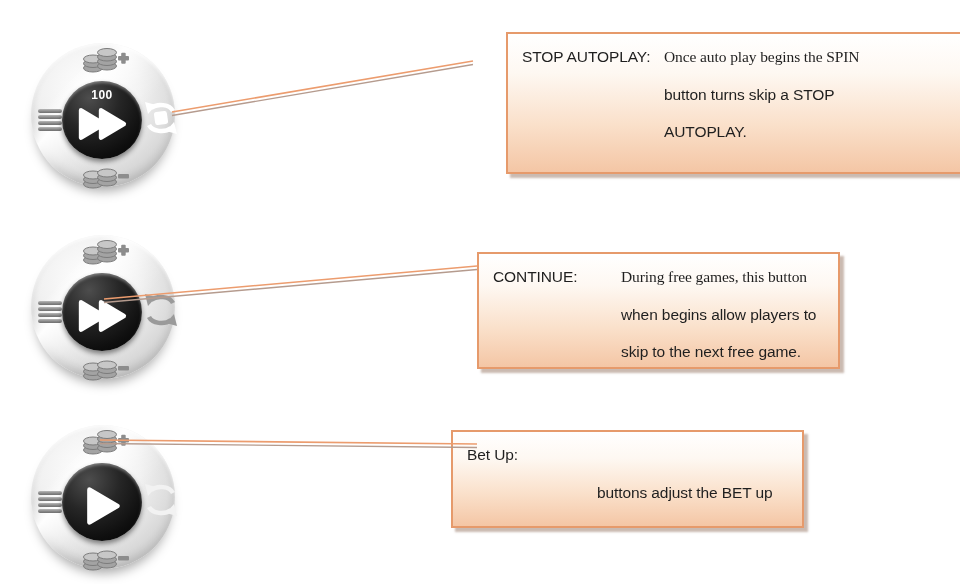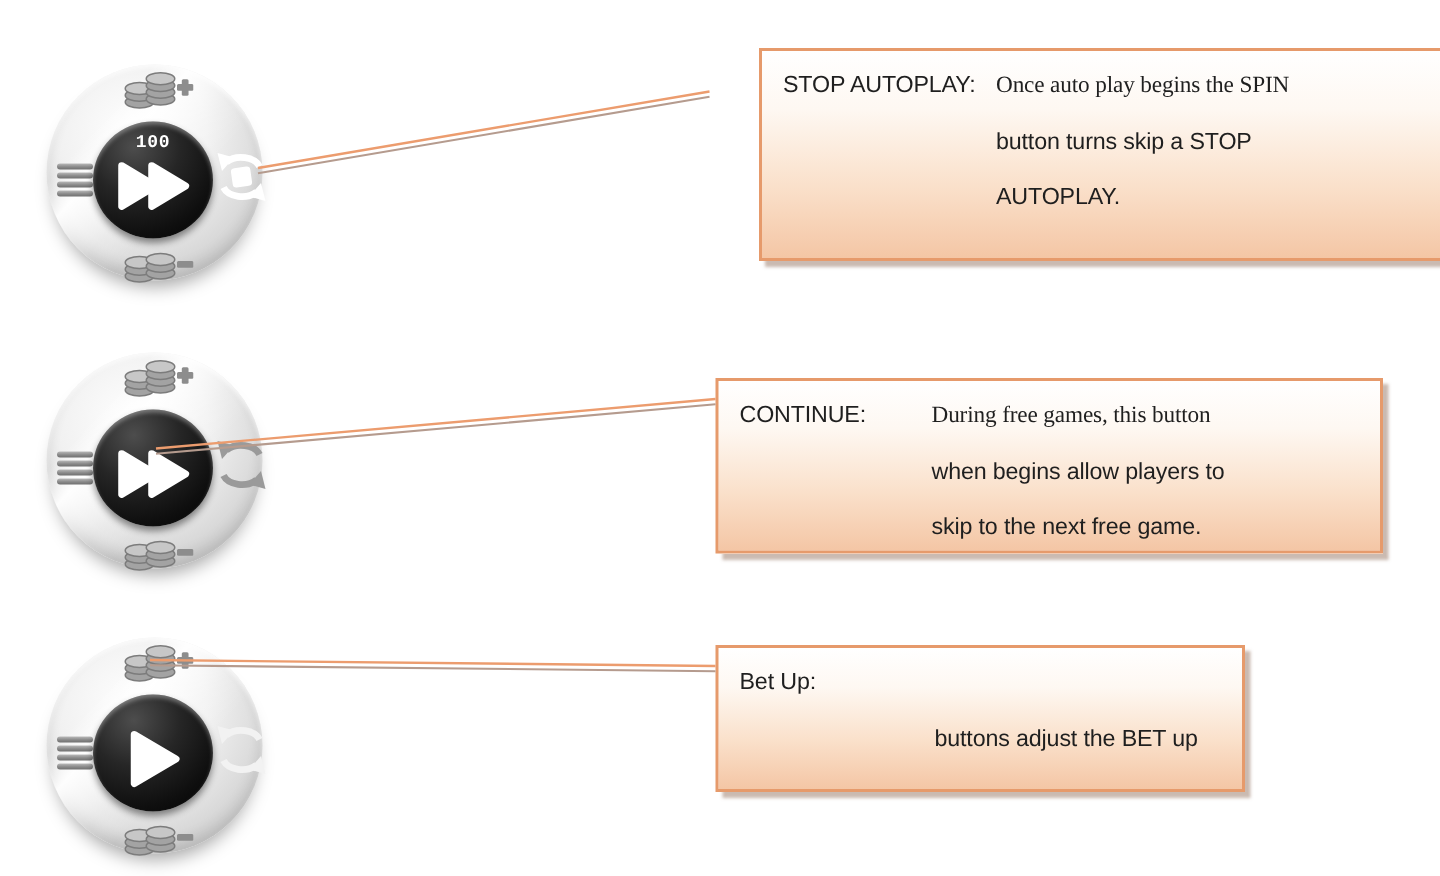--- a/index.html
+++ b/index.html
@@ -15,21 +15,21 @@
     box-shadow:0 9px 12px -5px rgba(0,0,0,0.35), inset 0 -5px 9px rgba(0,0,0,0.12), inset 0 2px 3px rgba(255,255,255,0.9);
   }
   .dial::after{ 
     content:"";position:absolute;inset:0;border-radius:50%;pointer-events:none;
     background:linear-gradient(132deg,rgba(255,255,255,0) 26%,rgba(255,255,255,0.95) 36%,rgba(255,255,255,0.25) 52%,rgba(255,255,255,0) 62%);
   }
   .hub{
     position:absolute;left:31px;top:38px;width:80px;height:78px;border-radius:50%;
     background:radial-gradient(circle at 34% 22%,#4d4d4d 0%,#262626 38%,#0f0f0f 72%,#000 100%);
     box-shadow:inset 0 2px 3px rgba(255,255,255,0.35), 0 3px 5px rgba(0,0,0,0.45);
-    z-index:2;cursor:pointer;font-family:Liberation Mono, monospace;
+    z-index:2;cursor:pointer;
   }
   .counter{
     position:absolute;top:7px;left:0;width:100%;text-align:center;
     font-size:12px;font-weight:700;color:#fff;letter-spacing:0.5px;
   }
   .hub .arrows{position:absolute;left:50%;top:55%;transform:translate(-50%,-50%);}
 
   .coins{position:absolute;left:50px;width:48px;height:28px;z-index:1;cursor:pointer;}
   .coins-top{top:4px;} .coins-bottom{top:120px;}
   .menu{position:absolute;left:7px;top:66px;width:25px;z-index:1;cursor:pointer;}
@@ -50,22 +50,22 @@
   .callout .grid{
     display:grid;grid-template-columns:var(--lw) 1fr;
     padding:4px 8px 0 14px;line-height:37.5px;font-size:15.5px;letter-spacing:-0.1px;
   }
   .callout .label{grid-column:1;grid-row:1;white-space:nowrap;}
   .callout .l0{grid-column:2;grid-row:1;white-space:nowrap;font-family:Liberation Serif, serif;}
   .callout .l1{grid-column:2;grid-row:2;white-space:nowrap;}
   .callout .l2{grid-column:2;grid-row:3;white-space:nowrap;}
 
   #callout-1{left:473px;top:32px;width:511px;height:142px;margin-left:33px;--lw:142px;}
-  #callout-2{left:477px;top:252px;width:445px;height:117px;--lw:128px;}
-  #callout-3{left:477px;top:430px;width:353px;height:98px;--lw:130px;}
+  #callout-2{left:477px;top:252px;width:363px;height:117px;--lw:128px;}
+  #callout-3{left:451px;top:430px;width:353px;height:98px;--lw:130px;}
 </style>
 </head>
 <body>
 
 <div id="canvas">
 
   <div class="dial" style="top:43px;">
     <div class="coins coins-top">
       <svg width="48" height="28" viewBox="0 0 48 28">
         <g stroke="#7c7c7c" stroke-width="1" fill="#a3a3a3">

